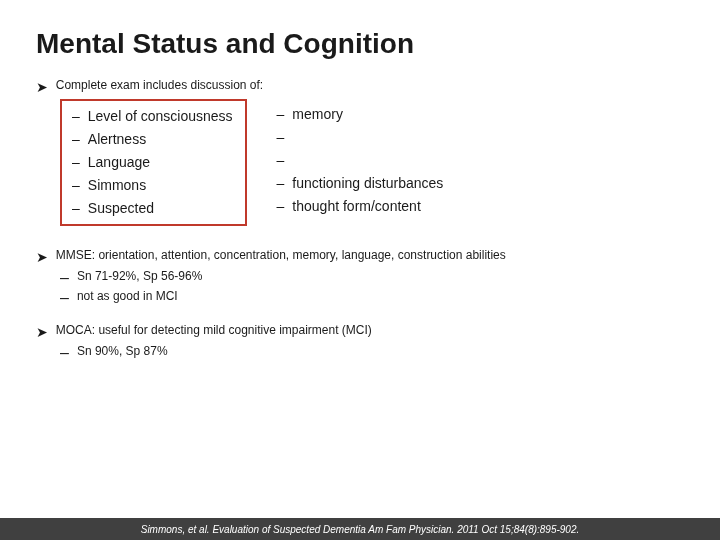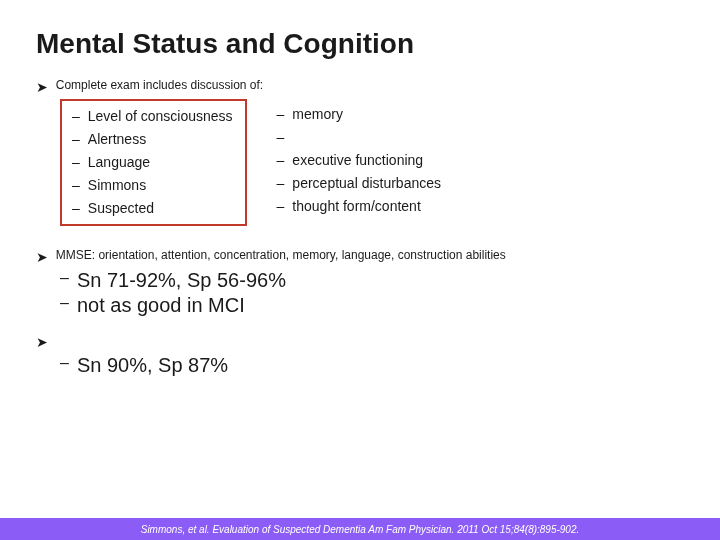--- a/index.html
+++ b/index.html
@@ -90,30 +90,30 @@
     }
 
     .sub-bullet-row {
       display: flex;
       align-items: flex-start;
       margin-left: 24px;
       margin-bottom: 2px;
     }
 
     .sub-bullet-text {
-      font-size: 20px;
+      font-size: 12px;
       color: #1a1a1a;
     }
 
     .footer {
       position: absolute;
       bottom: 0;
       left: 0;
       right: 0;
-      background: #8b5cf6;
+      background: #404040;
       height: 22px;
       display: flex;
       align-items: center;
       justify-content: center;
     }
 
     .footer-text {
       font-size: 10px;
       color: #ffffff;
       font-style: italic;
@@ -159,25 +159,24 @@
       <div class="col-right">
         <div class="sub-item">
           <span class="dash">–</span>
           <span>memory</span>
         </div>
         <div class="sub-item">
           <span class="dash">–</span>
         </div>
         <div class="sub-item">
           <span class="dash">–</span>
-          <span>executive functioning</span>
-        </div>
-        <div class="sub-item">
-          <span class="dash">–</span>
-          <span>perceptual disturbances</span>
+        </div>
+        <div class="sub-item">
+          <span class="dash">–</span>
+          <span>functioning disturbances</span>
         </div>
         <div class="sub-item">
           <span class="dash">–</span>
           <span>thought form/content</span>
         </div>
       </div>
     </div>
   </div>
 
   <div class="section">
@@ -191,20 +190,21 @@
     </div>
     <div class="sub-bullet-row">
       <span class="dash" style="margin-right:8px;">–</span>
       <span class="sub-bullet-text">not as good in MCI</span>
     </div>
   </div>
 
   <div class="section">
     <div class="bullet-row">
       <span class="arrow">➤</span>
+      <span class="bullet-text bold">MOCA: useful for detecting mild cognitive impairment (MCI)</span>
     </div>
     <div class="sub-bullet-row">
       <span class="dash" style="margin-right:8px;">–</span>
       <span class="sub-bullet-text">Sn 90%, Sp 87%</span>
     </div>
   </div>
 
 </div>
 
 <div class="footer">

